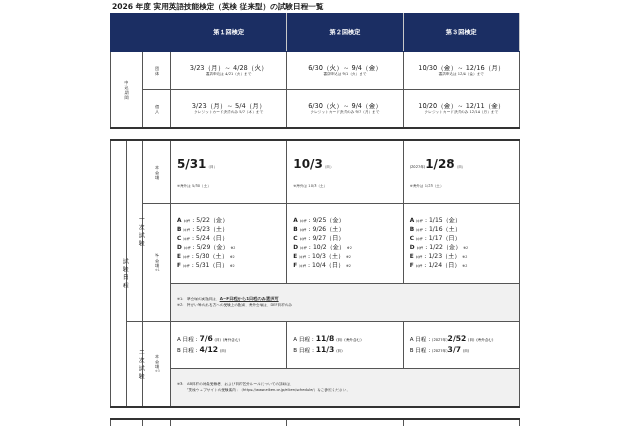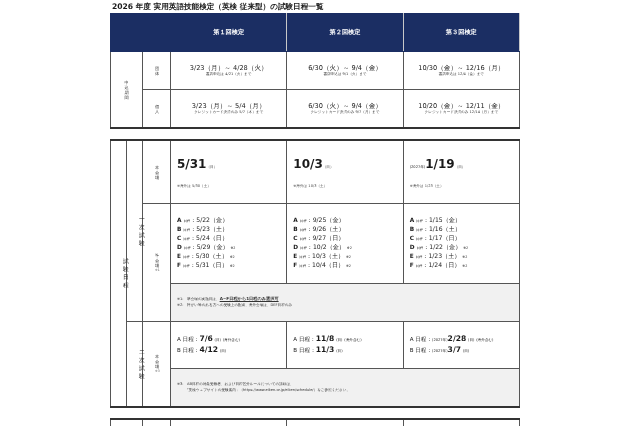--- a/index.html
+++ b/index.html
@@ -101,21 +101,21 @@
         <col>
         <col>
       </colgroup>
     <tbody>
         <tr style="height:21px">
       <td class="vcol" rowspan="5">試<br>験<br>日<br>程</td>
       <td class="vcol" rowspan="3">一<br>次<br>試<br>験</td>
       <td class="lbl">本会場</td>
       <td class="cell-pad"><span class="yr"></span><span class="dt">5/31</span><span class="sm-note">（日）</span><br><span class="sm-note">※海外は 5/30（土）</span></td>
       <td class="cell-pad"><span class="yr"></span><span class="dt">10/3</span><span class="sm-note">（日）</span><br><span class="sm-note">※海外は 10/3（土）</span></td>
-      <td class="cell-pad"><span class="yr">(2027年)</span><span class="dt">1/19</span><span class="sm-note">（日）</span><br><span class="sm-note">※海外は 1/23（土）</span></td>
+      <td class="cell-pad"><span class="yr">(2027年)</span><span class="dt">1/28</span><span class="sm-note">（日）</span><br><span class="sm-note">※海外は 1/23（土）</span></td>
     </tr>
     <tr>
       <td class="lbl" rowspan="2"><span>準会場</span><span class="lbl-sm">※1</span></td>
       <td class="cell-pad lines">
         <div><b>A</b> <span class="k">日程</span>：<span>5/22（金）</span></div>
         <div><b>B</b> <span class="k">日程</span>：<span>5/23（土）</span></div>
         <div><b>C</b> <span class="k">日程</span>：<span>5/24（日）</span></div>
         <div><b>D</b> <span class="k">日程</span>：<span>5/29（金）</span> <span class="k">※2</span></div>
         <div><b>E</b> <span class="k">日程</span>：<span>5/30（土）</span> <span class="k">※2</span></div>
         <div><b>F</b> <span class="k">日程</span>：<span>5/31（日）</span> <span class="k">※2</span></div>
@@ -148,21 +148,21 @@
       <td class="lbl" rowspan="2"><span>本会場</span><span class="lbl-sm">※3</span></td>
       <td class="cell-pad two">
         <div><span>A 日程：</span><span class="yr"></span><span class="xl">7/6</span> <span class="yr">(日)</span> <span class="yr">(海外含む)</span></div>
         <div><span>B 日程：</span><span class="yr"></span><span class="xl">4/12</span> <span class="yr">(日)</span></div>
       </td>
       <td class="cell-pad two">
         <div><span>A 日程：</span><span class="yr"></span><span class="xl">11/8</span> <span class="yr">(日)</span> <span class="yr">(海外含む)</span></div>
         <div><span>B 日程：</span><span class="yr"></span><span class="xl">11/3</span> <span class="yr">(日)</span></div>
       </td>
       <td class="cell-pad two">
-        <div><span>A 日程：</span><span class="yr">(2027年)</span><span class="xl">2/28</span> <span class="yr">(日)</span> <span class="yr">(海外含む)</span></div>
+        <div><span>A 日程：</span><span class="yr">(2027年)</span><span class="xl">2/52</span> <span class="yr">(日)</span> <span class="yr">(海外含む)</span></div>
         <div><span>B 日程：</span><span class="yr">(2027年)</span><span class="xl">3/7</span> <span class="yr">(日)</span></div>
       </td>
     </tr>
     <tr style="height:20px">
       <td class="note" colspan="3">
         <div>※3:　AB日程の対象受験者、および日程区分ルールについての詳細は、</div>
         <div style="padding-left:8px">「英検ウェブサイトの受験案内」（https://www.eiken.or.jp/eiken/schedule/）をご参照ください。</div>
       </td>
     </tr>
   </tbody>

